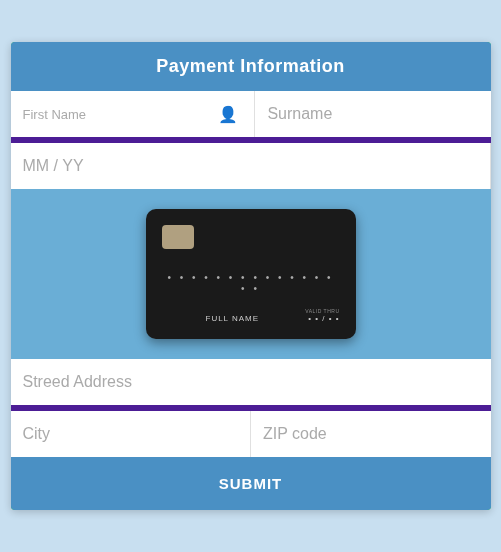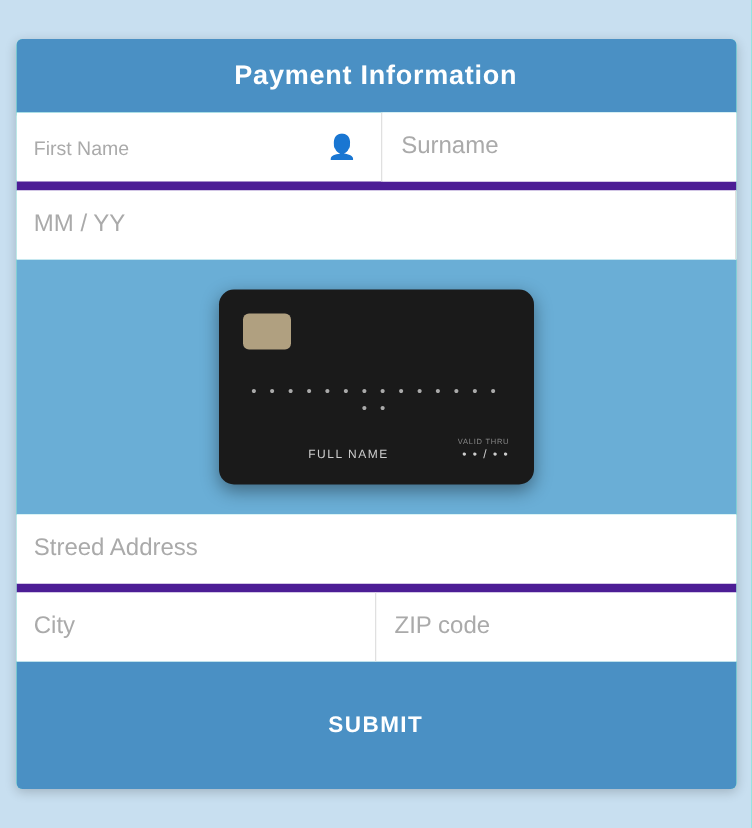--- a/index.html
+++ b/index.html
@@ -12,21 +12,21 @@
       background: #c8dff0;
       display: flex;
       justify-content: center;
       align-items: center;
       min-height: 100vh;
       font-family: Arial, sans-serif;
     }
 
     .form-container {
       width: 480px;
-      background: #5eead4;
+      background: #22c55e;
       border-radius: 4px;
       overflow: hidden;
       box-shadow: 0 2px 8px rgba(0,0,0,0.2);
     }
 
     .form-header {
       background: #4a90c4;
       padding: 14px 20px;
       text-align: center;
     }
@@ -144,21 +144,21 @@
       font-size: 8px;
       letter-spacing: 1px;
     }
 
     .address-section {
       background: #ffffff;
     }
 
     .submit-section {
       background: #4a90c4;
-      padding: 30px 20px;
+      padding: 14px 20px;
       text-align: center;
     }
 
     .submit-btn {
       background: #4a90c4;
       color: #ffffff;
       border: none;
       font-size: 15px;
       font-weight: bold;
       letter-spacing: 1px;

